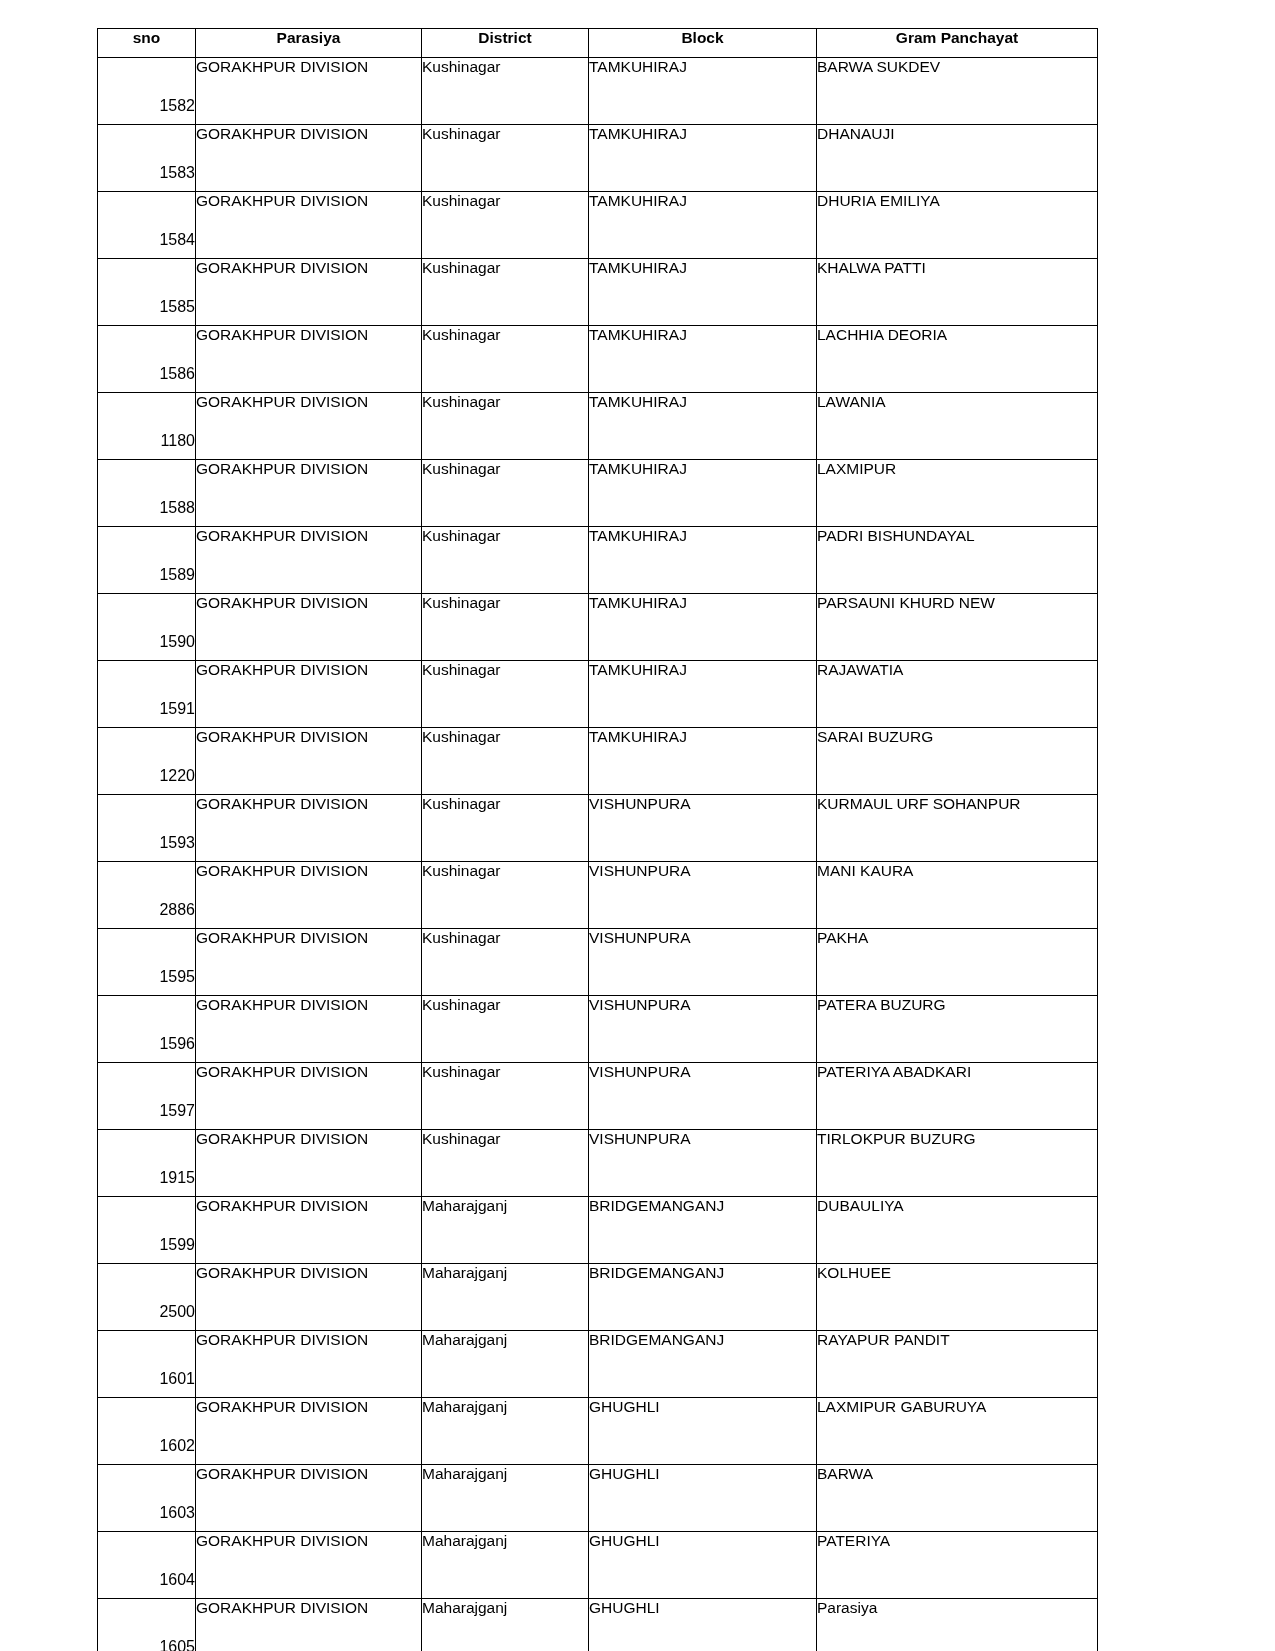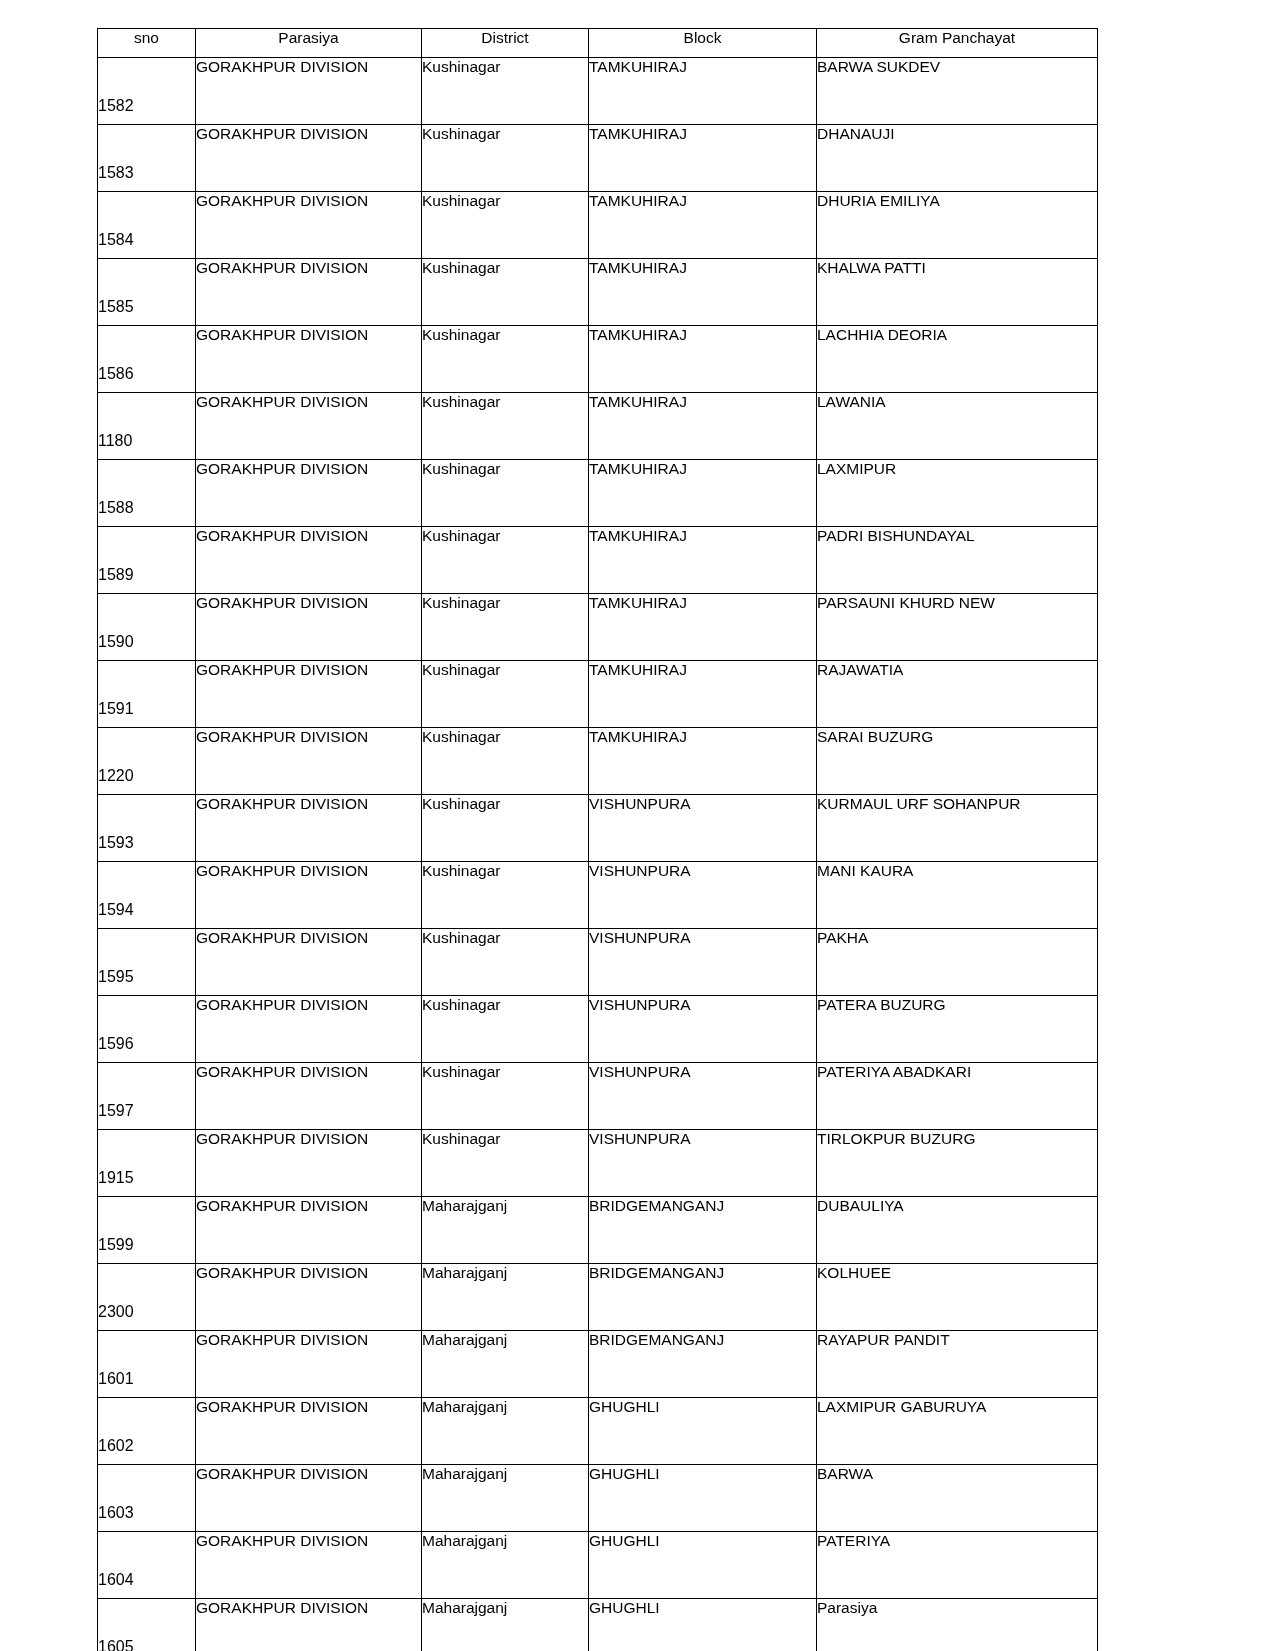--- a/index.html
+++ b/index.html
@@ -32,35 +32,35 @@
     line-height: 1.15;
   }
   
   col.c-sno      { width: 98px; }
   col.c-division { width: 226px; }
   col.c-district { width: 167px; }
   col.c-block    { width: 228px; }
   col.c-gp       { width: 281px; }
 
   thead th {
-    font-weight: normal;
+    font-weight: bold;
     height: 28px;
     padding: 4px 0 4px 6px;
     font-size: 15.5px;
   }
   thead th.sno-head {
     text-align: center;
     padding-left: 0;
   }
   tbody td {
     height: 57px;
     padding: 5px 0 0 6px;
   }
   tbody td.sno-cell {
-    text-align: left;
+    text-align: right;
     padding: 0 0 0 0;
     vertical-align: bottom;
     padding-bottom: 9px;
     font-size: 16px;
   }
 </style>
 </head>
 <body>
 
 <div class="page">
@@ -160,21 +160,21 @@
           <td>SARAI BUZURG</td>
         </tr>
         <tr>
           <td class="sno-cell">1593</td>
           <td>GORAKHPUR DIVISION</td>
           <td>Kushinagar</td>
           <td>VISHUNPURA</td>
           <td>KURMAUL URF SOHANPUR</td>
         </tr>
         <tr>
-          <td class="sno-cell">1594</td>
+          <td class="sno-cell">2886</td>
           <td>GORAKHPUR DIVISION</td>
           <td>Kushinagar</td>
           <td>VISHUNPURA</td>
           <td>MANI KAURA</td>
         </tr>
         <tr>
           <td class="sno-cell">1595</td>
           <td>GORAKHPUR DIVISION</td>
           <td>Kushinagar</td>
           <td>VISHUNPURA</td>
@@ -202,21 +202,21 @@
           <td>TIRLOKPUR BUZURG</td>
         </tr>
         <tr>
           <td class="sno-cell">1599</td>
           <td>GORAKHPUR DIVISION</td>
           <td>Maharajganj</td>
           <td>BRIDGEMANGANJ</td>
           <td>DUBAULIYA</td>
         </tr>
         <tr>
-          <td class="sno-cell">2300</td>
+          <td class="sno-cell">2500</td>
           <td>GORAKHPUR DIVISION</td>
           <td>Maharajganj</td>
           <td>BRIDGEMANGANJ</td>
           <td>KOLHUEE</td>
         </tr>
         <tr>
           <td class="sno-cell">1601</td>
           <td>GORAKHPUR DIVISION</td>
           <td>Maharajganj</td>
           <td>BRIDGEMANGANJ</td>

